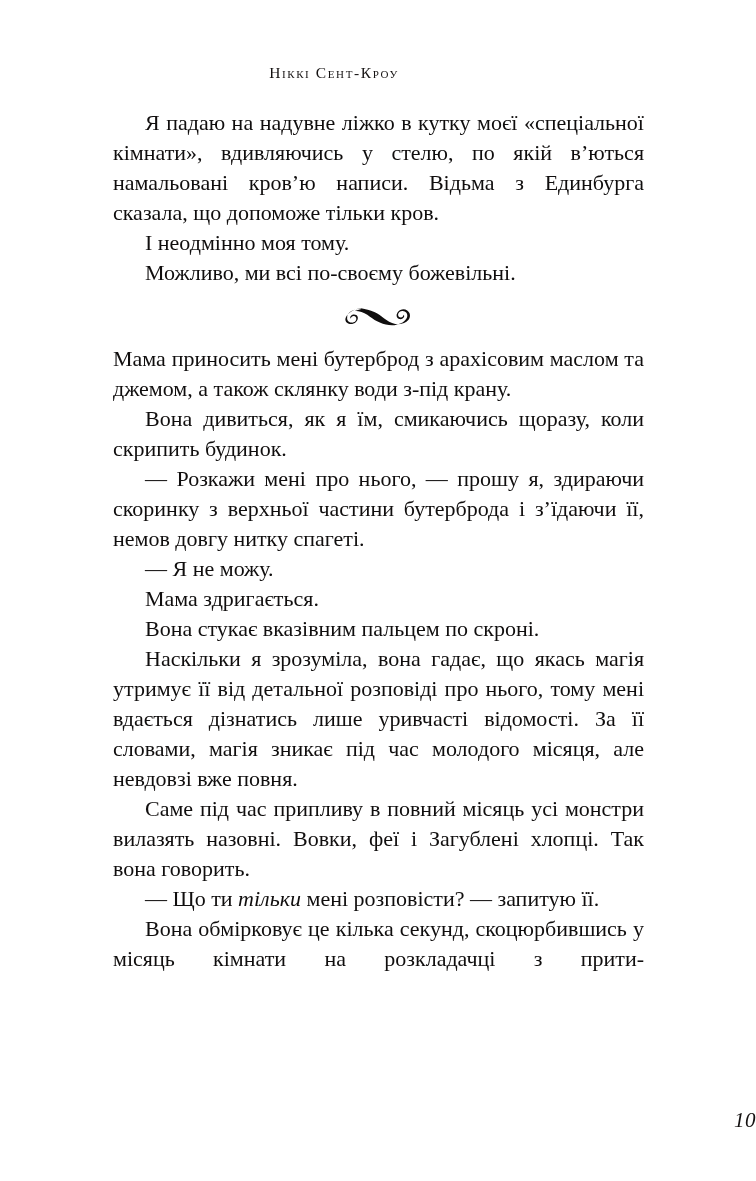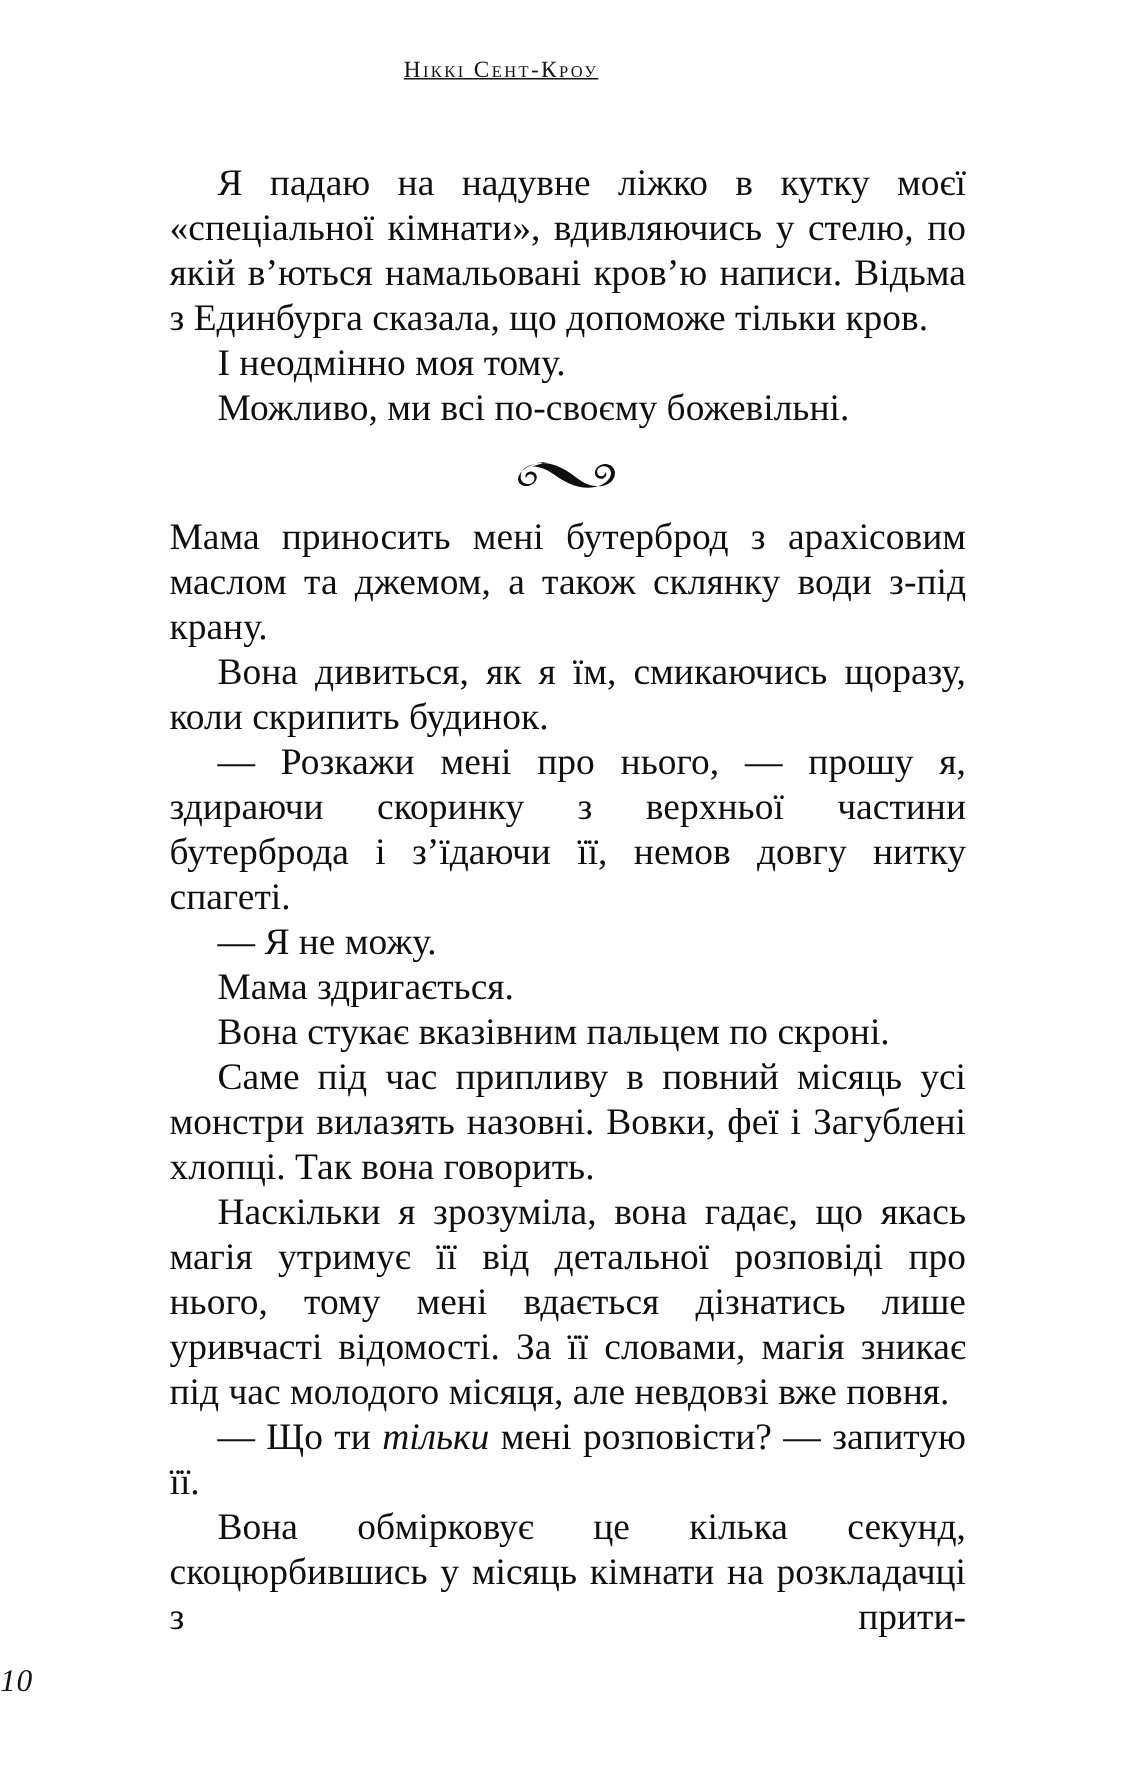--- a/index.html
+++ b/index.html
@@ -21,45 +21,44 @@
     position: absolute;
     inset: 0;
     width: 756px;
     height: 1181px;
     background: #ffffff;
   }
 
   
   .running-head {
     position: absolute;
-    top: 38px;
+    top: 64px;
     left: 0;
     width: 668px;
     text-align: center;
     font-family: "Liberation Serif", "DejaVu Serif", serif;
     font-size: 15.5px;
     font-variant: small-caps;
     letter-spacing: 1.6px;
     color: #151212;
     white-space: nowrap;
-    text-decoration: underline;
   }
 
   
   .text-block {
     position: absolute;
     top: 108px;
     left: 113px;
     width: 531px;
   }
 
   p.para {
     margin: 0;
     padding: 0;
-    font-size: 25px;
+    font-size: 22px;
     line-height: 30px;
     text-align: justify;
     text-justify: inter-word;
     text-indent: 32px;
     hyphens: none;
     word-spacing: 0px;
     color: #100e0e;
   }
   p.para.noindent {
     text-indent: 0;
@@ -85,21 +84,21 @@
   .ornament svg {
     display: block;
   }
 
   
   .folio {
     position: absolute;
     top: 1108px;
     left: 0;
     width: 756px;
-    text-align: left;
+    text-align: right;
     font-family: "Liberation Serif", "DejaVu Serif", serif;
     font-style: italic;
     font-size: 21px;
     color: #141111;
     letter-spacing: 0.5px;
   }
 </style>
 </head>
 <body>
 
@@ -121,22 +120,22 @@
         </g>
       </svg>
     </div>
 
     <p class="para noindent">Мама приносить мені бутерброд з арахісовим маслом та джемом, а також склянку води з-під крану.</p>
     <p class="para">Вона дивиться, як я їм, смикаючись щоразу, коли скрипить будинок.</p>
     <p class="para">— Розкажи мені про нього, — прошу я, здираючи скоринку з верхньої частини бутерброда і з’їдаючи її, немов довгу нитку спагеті.</p>
     <p class="para">— Я не можу.</p>
     <p class="para">Мама здригається.</p>
     <p class="para">Вона стукає вказівним пальцем по скроні.</p>
+    <p class="para">Наскільки я зрозуміла, вона гадає, що якась магія утримує її від детальної розповіді про нього, тому мені вдається дізнатись лише уривчасті відомості. За її словами, магія зникає під час молодого місяця, але невдовзі вже повня.</p>
     <p class="para">Саме під час припливу в повний місяць усі монстри вилазять назовні. Вовки, феї і Загублені хлопці. Так вона говорить.</p>
-    <p class="para">Наскільки я зрозуміла, вона гадає, що якась магія утримує її від детальної розповіді про нього, тому мені вдається дізнатись лише уривчасті відомості. За її словами, магія зникає під час молодого місяця, але невдовзі вже повня.</p>
 
     <p class="para"><span>— Що ти </span><em class="ital">тільки</em><span> мені розповісти? — запитую її.</span></p>
 
     <p class="para">Вона обмірковує це кілька секунд, скоцюрбившись у місяць кімнати на розкладачці з прити-</p>
   </div>
 
   <div class="folio">10</div>
 </div>
 
 </body></html>

